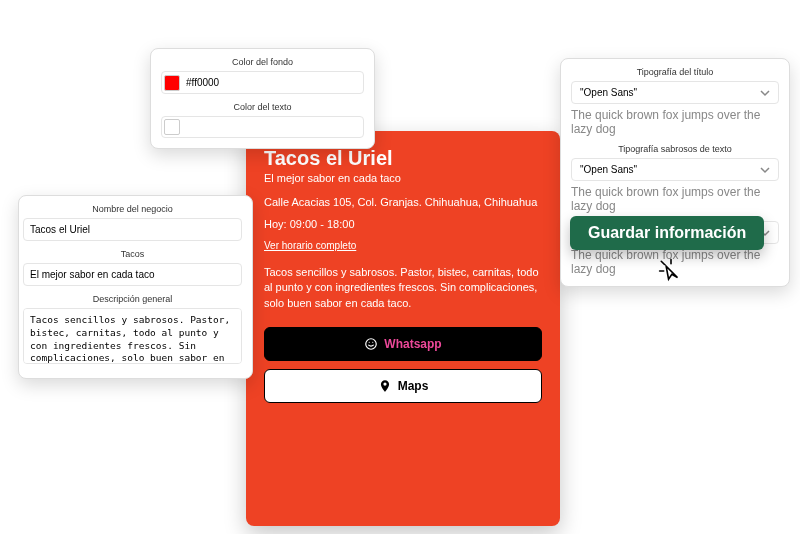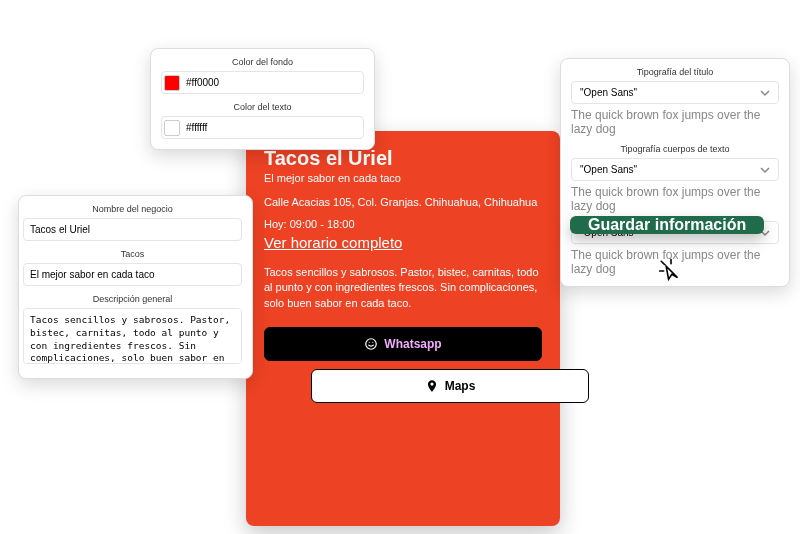--- a/index.html
+++ b/index.html
@@ -23,56 +23,55 @@
   .text-area  { width: 100%; font-size: 9.5px; border: 1px solid #e5e5e5; border-radius: 4px; padding: 5px 6px; line-height: 1.35; outline: none; resize: none; height: 56px; }
 
   
   #typo-panel { left: 560px; top: 58px; width: 230px; padding: 8px 10px 10px 10px; }
   .select-row { display: flex; align-items: center; border: 1px solid #e5e5e5; border-radius: 4px; padding: 5px 8px; }
   .select-row span { flex: 1; font-size: 10px; }
   .select-row svg { width: 10px; height: 10px; stroke: #888; }
   .sample-text { font-size: 12px; color: #888; margin-top: 4px; }
 
   
-  #save-btn { position: absolute; left: 570px; top: 216px; background: #1f6b4a; color: #fff; border: none; border-radius: 6px; padding: 0 18px; font-size: 16px; font-weight: 600; box-shadow: 0 6px 14px rgba(0,0,0,0.25); cursor: pointer; }
+  #save-btn { position: absolute; left: 570px; top: 216px; background: #1f6b4a; color: #fff; border: none; border-radius: 6px; padding: 8px 18px; font-size: 16px; font-weight: 600; box-shadow: 0 6px 14px rgba(0,0,0,0.25); cursor: pointer; }
   #cursor-icon { position: absolute; left: 658px; top: 258px; }
   #cursor-icon svg { width: 26px; height: 26px; }
 
   
   #preview { position: absolute; left: 246px; top: 131px; width: 314px; height: 395px; background: #ee4224; color: #fff; border-radius: 8px; box-shadow: 0 8px 22px rgba(0,0,0,0.22); padding: 16px 18px; z-index: -1; }
   #preview h1 { font-size: 20px; font-weight: 600; margin-bottom: 2px; }
   #preview .slogan { font-size: 11px; margin-bottom: 12px; }
   #preview .sec-label { font-size: 11px; font-weight: 700; margin-bottom: 2px; }
   #preview .sec-text { font-size: 11px; margin-bottom: 10px; }
-  #preview .link { font-size: 15px; text-decoration: underline; margin-bottom: 14px; }
+  #preview .link { font-size: 10px; text-decoration: underline; margin-bottom: 14px; }
   #preview .desc { font-size: 11px; line-height: 1.4; margin-bottom: 16px; }
   .cta { width: 100%; border-radius: 6px; padding: 9px 0; font-size: 12px; font-weight: 600; display: flex; align-items: center; justify-content: center; gap: 6px; margin-bottom: 8px; border: 1.5px solid #000; cursor: pointer; }
-  .cta.dark  { background: #000; color: #f0abfc; }
-  .cta.light { background: #fff; color: #000; margin-left: 47px; }
+  .cta.dark  { background: #000; color: #ec4899; }
+  .cta.light { background: #fff; color: #000; }
   .cta svg { width: 14px; height: 14px; }
 
   
   #color-panel, #biz-panel, #typo-panel, #save-btn, #cursor-icon { z-index: 2; }
 </style>
 </head>
 <body>
 
 <div id="color-panel" class="panel">
   <div class="panel-section">
     <div class="field-label">Color del fondo</div>
     <div class="swatch-row">
       <div class="swatch red"></div>
       <input class="swatch-input" value="#ff0000" style="">
     </div>
   </div>
   <div class="panel-section">
     <div class="field-label">Color del texto</div>
     <div class="swatch-row">
       <div class="swatch white"></div>
-      <input class="swatch-input" value="#ffffff" style="">
     </div>
   </div>
 </div>
 
 <div id="biz-panel" class="panel">
   <div class="panel-section">
     <div class="field-label">Nombre del negocio</div>
     <input class="text-input" value="Tacos el Uriel" style="">
   </div>
   <div class="panel-section">
@@ -90,21 +89,21 @@
     <div class="field-label">Tipografía del título</div>
     <div class="select-row">
       <span>"Open Sans"</span>
       <svg viewBox="0 0 10 10" fill="none" stroke-width="1.5">
           <path d="M1 3 L5 7 L9 3"></path>
         </svg>
     </div>
     <div class="sample-text">The quick brown fox jumps over the lazy dog</div>
   </div>
   <div class="panel-section">
-    <div class="field-label">Tipografía cuerpos de texto</div>
+    <div class="field-label">Tipografía sabrosos de texto</div>
     <div class="select-row">
       <span>"Open Sans"</span>
       <svg viewBox="0 0 10 10" fill="none" stroke-width="1.5">
           <path d="M1 3 L5 7 L9 3"></path>
         </svg>
     </div>
     <div class="sample-text">The quick brown fox jumps over the lazy dog</div>
   </div>
   <div class="panel-section">
     <div class="select-row">
@@ -126,21 +125,21 @@
     <line x1="2" y1="16" x2="7" y2="16"></line>
   </svg>
 </div>
 
 <div id="preview">
   <h1>Tacos el Uriel</h1>
   <div class="slogan">El mejor sabor en cada taco</div>
 
   <div class="sec-text">Calle Acacias 105, Col. Granjas. Chihuahua, Chihuahua</div>
 
-  <div class="sec-text" style="margin-bottom:4px">Hoy: 09:00 - 18:00</div>
+  <div class="sec-text" style="margin-bottom:10px">Hoy: 09:00 - 18:00</div>
   <div class="link">Ver horario completo</div>
 
   <div class="desc">Tacos sencillos y sabrosos. Pastor, bistec, carnitas, todo al punto y con ingredientes frescos. Sin complicaciones, solo buen sabor en cada taco.</div>
 
   <button class="cta dark">
     <svg viewBox="0 0 24 24" fill="none" stroke="#fff" stroke-width="2">
         <circle cx="12" cy="12" r="9"></circle>
         <path d="M8 14c2 2 6 2 8 0M9 9h.01M15 9h.01" stroke-linecap="round"></path>
       </svg>
     <span>Whatsapp</span>

